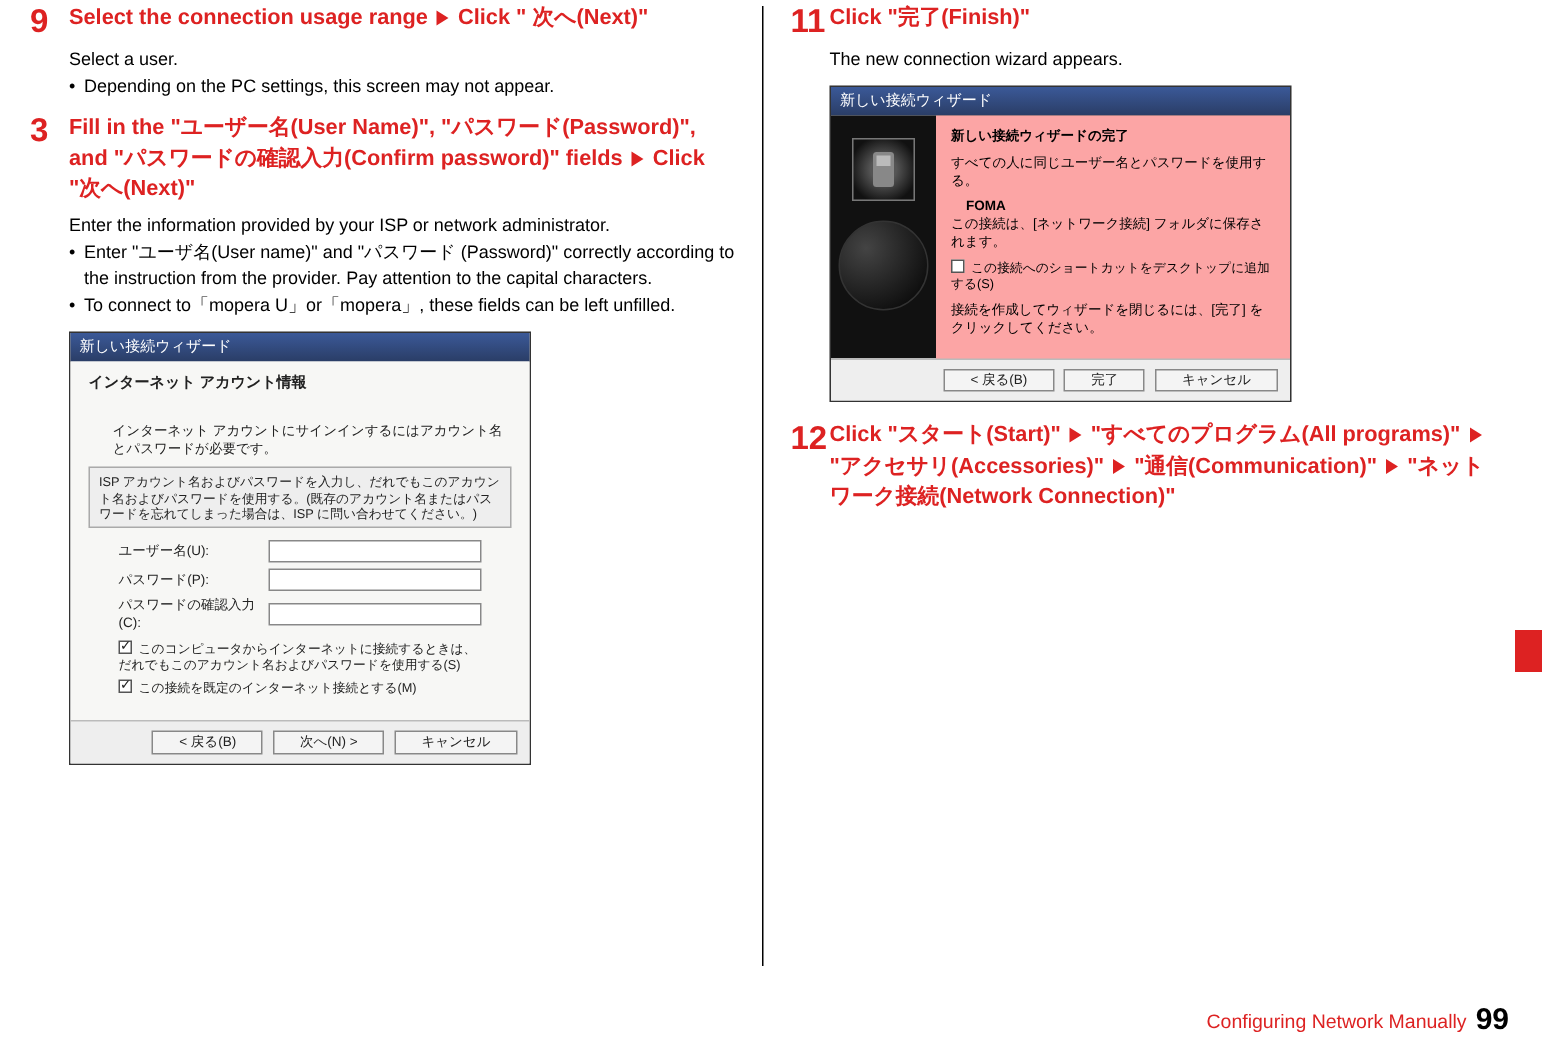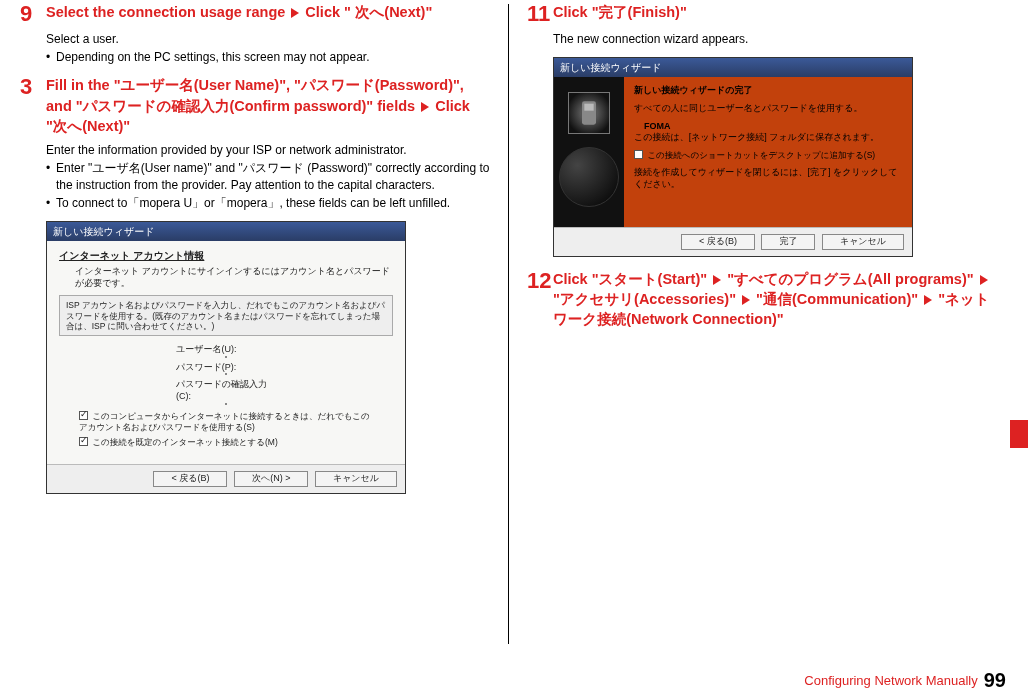--- a/index.html
+++ b/index.html
@@ -71,21 +71,21 @@
     border-top: 5px solid transparent;
     border-bottom: 5px solid transparent;
     border-left: 8px solid #d22;
     vertical-align: -1px;
     margin: 0 2px;
   }
   .sshot {
     margin-left: 26px;
     border: 1px solid #333;
     background: #f0f0f0;
-    width: 360px;
+    width: 308px;
     font-size: 9px;
     color: #222;
     line-height: 1.3;
   }
   .sshot-title {
     background: linear-gradient(#3b5998, #2a3d66);
     color: #fff;
     padding: 3px 6px;
     font-size: 10px;
   }
@@ -119,21 +119,21 @@
     position: absolute;
     top: 70px;
     width: 60px;
     height: 60px;
     border-radius: 50%;
     background: radial-gradient(circle at 30% 30%, #444, #000);
     border: 1px solid #333;
   }
   .right-pane {
     flex: 1;
-    background: #c2410c;
+    background: #fca5a5;
     color: #000;
     padding: 8px 10px;
     font-size: 9px;
   }
   .right-pane .ttl {
     font-weight: bold;
     margin-bottom: 6px;
   }
   .right-pane .sub { margin-bottom: 6px; }
   .right-pane ul {
@@ -169,21 +169,20 @@
     padding: 1px 17px;
     border: 1px solid #888;
     background: #f4f4f4;
     font-size: 9px;
     margin-left: 4px;
   }
   .field-row {
     display: flex;
     align-items: center;
     margin: 4px 0;
-    flex-direction: column;
   }
   .field-row label {
     width: 100px;
     font-size: 9px;
   }
   .field-row .input {
     flex: 1;
     height: 15px;
     border: 1px solid #888;
     background: #fff;
@@ -191,23 +190,22 @@
   .note-block {
     border: 1px solid #aaa;
     background: #eee;
     padding: 4px 6px;
     margin: 4px 0 8px 0;
     font-size: 8.5px;
     line-height: 1.2;
   }
   .bold-sub {
     font-weight: bold;
-    margin-bottom: 4px;
+    margin-bottom: 20px;
     font-size: 10px;
-    text-decoration: underline;
   }
   .subtext {
     font-size: 9px;
     padding-left: 16px;
     margin-bottom: 6px;
   }
   .footer {
     position: absolute;
     bottom: 6px;
     right: 22px;

